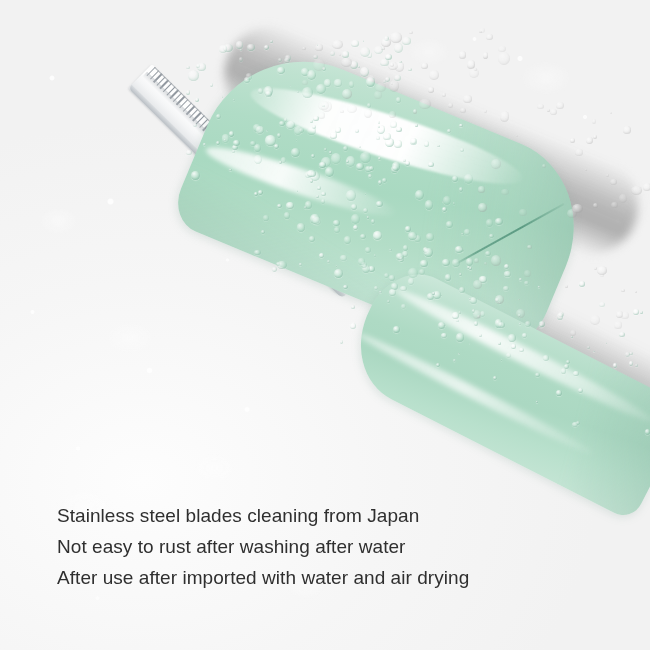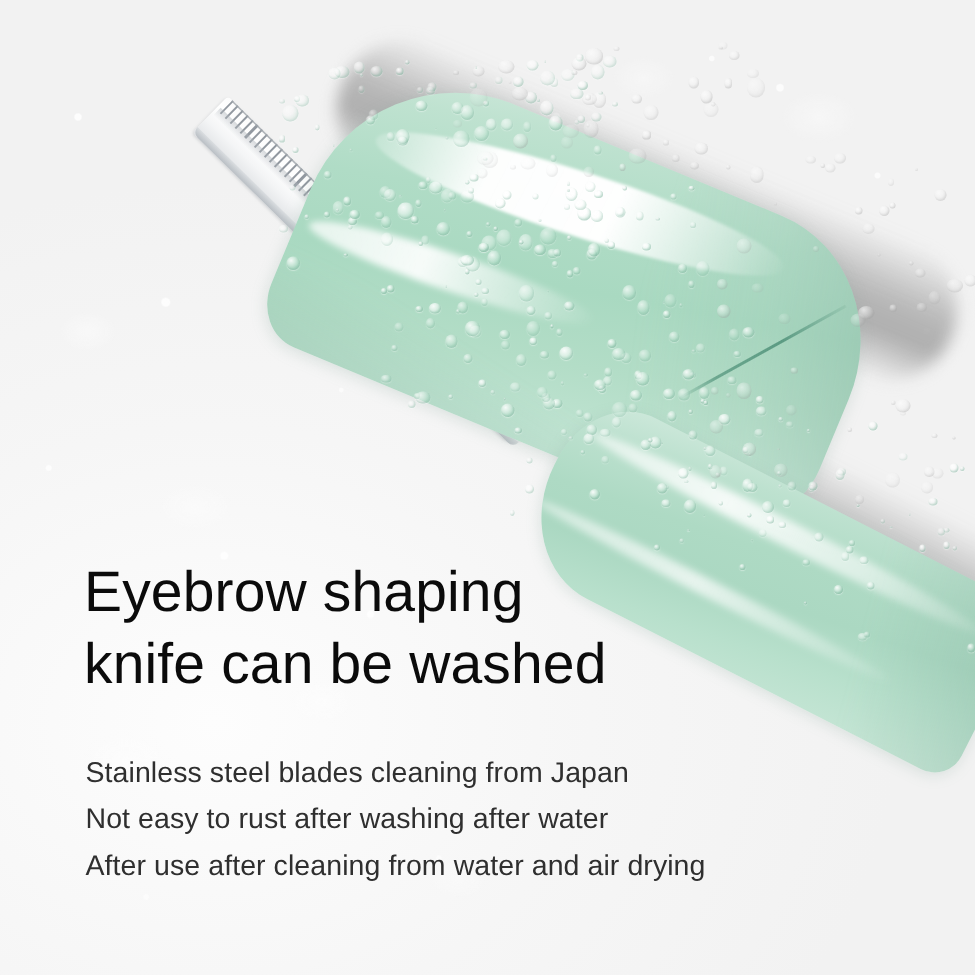--- a/index.html
+++ b/index.html
@@ -741,22 +741,20 @@
       <div class="drop grey" style="width: 3px; height: 3.2px; left: 477.1px; top: 314.6px; opacity: 0.57;"></div>
       <div class="drop grey" style="width: 9.1px; height: 9px; left: 494.6px; top: 295.1px; opacity: 0.62;"></div>
       <div class="drop grey" style="width: 7.7px; height: 8.6px; left: 473px; top: 310.3px; opacity: 0.49;"></div>
       <div class="drop grey" style="width: 10px; height: 8.7px; left: 596.8px; top: 266.2px; opacity: 0.58;"></div>
       <div class="drop grey" style="width: 6.7px; height: 6.7px; left: 524.2px; top: 270.4px; opacity: 0.29;"></div>
       <div class="drop grey" style="width: 2.5px; height: 2.8px; left: 594.3px; top: 266.9px; opacity: 0.51;"></div>
       <div class="drop grey" style="width: 8.5px; height: 8.7px; left: 473.1px; top: 280.2px; opacity: 0.49;"></div>
       <div class="drop grey" style="width: 7.6px; height: 7.7px; left: 614.4px; top: 321px; opacity: 0.35;"></div>
     </div>
 
-  <div class="headline"><span>Eyebrow shaping</span>
-<span>knife can be washed</span></div>
 
   <ul class="body-list">
     <li>Stainless steel blades cleaning from Japan</li>
     <li>Not easy to rust after washing after water</li>
-    <li>After use after cleaning from water and air drying</li>
+    <li>After use after imported with water and air drying</li>
   </ul>
 
 </div>
 
 </body></html>

